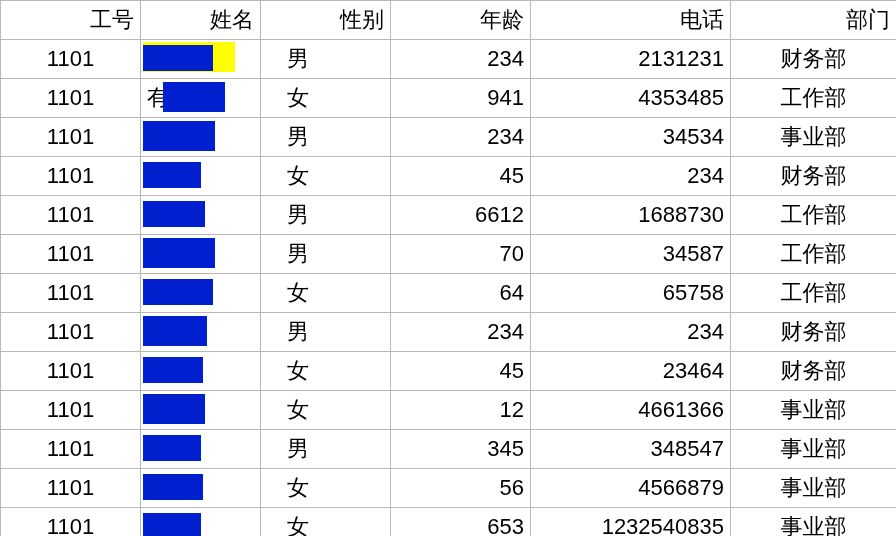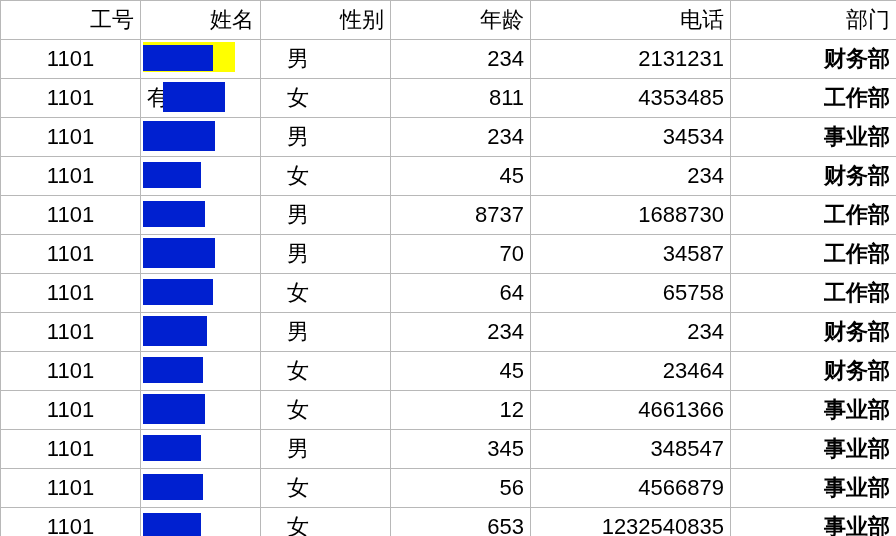--- a/index.html
+++ b/index.html
@@ -23,21 +23,21 @@
       vertical-align: middle;
       white-space: nowrap;
       overflow: hidden;
       position: relative;
     }
     .col-id { width: 140px; text-align: center; }
     .col-name { width: 120px; text-align: left; }
     .col-gender { width: 130px; text-align: left; padding-left: 26px; }
     .col-age { width: 140px; text-align: right; }
     .col-phone { width: 200px; text-align: right; margin-top: 8px; }
-    .col-dept { width: 166px; text-align: right; font-weight: bold; }
+    .col-dept { width: 166px; text-align: center; }
     .hdr { text-align: right; font-weight: normal; }
     .yellow-hl {
       position: absolute;
       top: 2px;
       left: 2px;
       width: 92px;
       height: 30px;
       background: #ffff00;
       z-index: 1;
     }
@@ -69,21 +69,21 @@
         <td class="col-name"><div class="yellow-hl"></div><span class="name-text"></span><div class="blue-redact" style="width: 70px; height: 26px; left: 2px; top: 5px;"></div></td>
         <td class="col-gender">男</td>
         <td class="col-age">234</td>
         <td class="col-phone">2131231</td>
         <td class="col-dept">财务部</td>
       </tr>
       <tr>
         <td class="col-id">1101</td>
         <td class="col-name"><span class="name-text">有</span><div class="blue-redact" style="width: 62px; height: 30px; left: 22px; top: 3px;"></div></td>
         <td class="col-gender">女</td>
-        <td class="col-age">811</td>
+        <td class="col-age">941</td>
         <td class="col-phone">4353485</td>
         <td class="col-dept">工作部</td>
       </tr>
       <tr>
         <td class="col-id">1101</td>
         <td class="col-name"><span class="name-text">贾</span><div class="blue-redact" style="width: 72px; height: 30px; left: 2px; top: 3px;"></div></td>
         <td class="col-gender">男</td>
         <td class="col-age">234</td>
         <td class="col-phone">34534</td>
         <td class="col-dept">事业部</td>
@@ -93,21 +93,21 @@
         <td class="col-name"><span class="name-text">郭嘉</span><div class="blue-redact" style="width: 58px; height: 26px; left: 2px; top: 5px;"></div></td>
         <td class="col-gender">女</td>
         <td class="col-age">45</td>
         <td class="col-phone">234</td>
         <td class="col-dept">财务部</td>
       </tr>
       <tr>
         <td class="col-id">1101</td>
         <td class="col-name"><span class="name-text">程</span><div class="blue-redact" style="width: 62px; height: 26px; left: 2px; top: 5px;"></div></td>
         <td class="col-gender">男</td>
-        <td class="col-age">8737</td>
+        <td class="col-age">6612</td>
         <td class="col-phone">1688730</td>
         <td class="col-dept">工作部</td>
       </tr>
       <tr>
         <td class="col-id">1101</td>
         <td class="col-name"><span class="name-text">戏</span><div class="blue-redact" style="width: 72px; height: 30px; left: 2px; top: 3px;"></div></td>
         <td class="col-gender">男</td>
         <td class="col-age">70</td>
         <td class="col-phone">34587</td>
         <td class="col-dept">工作部</td>

